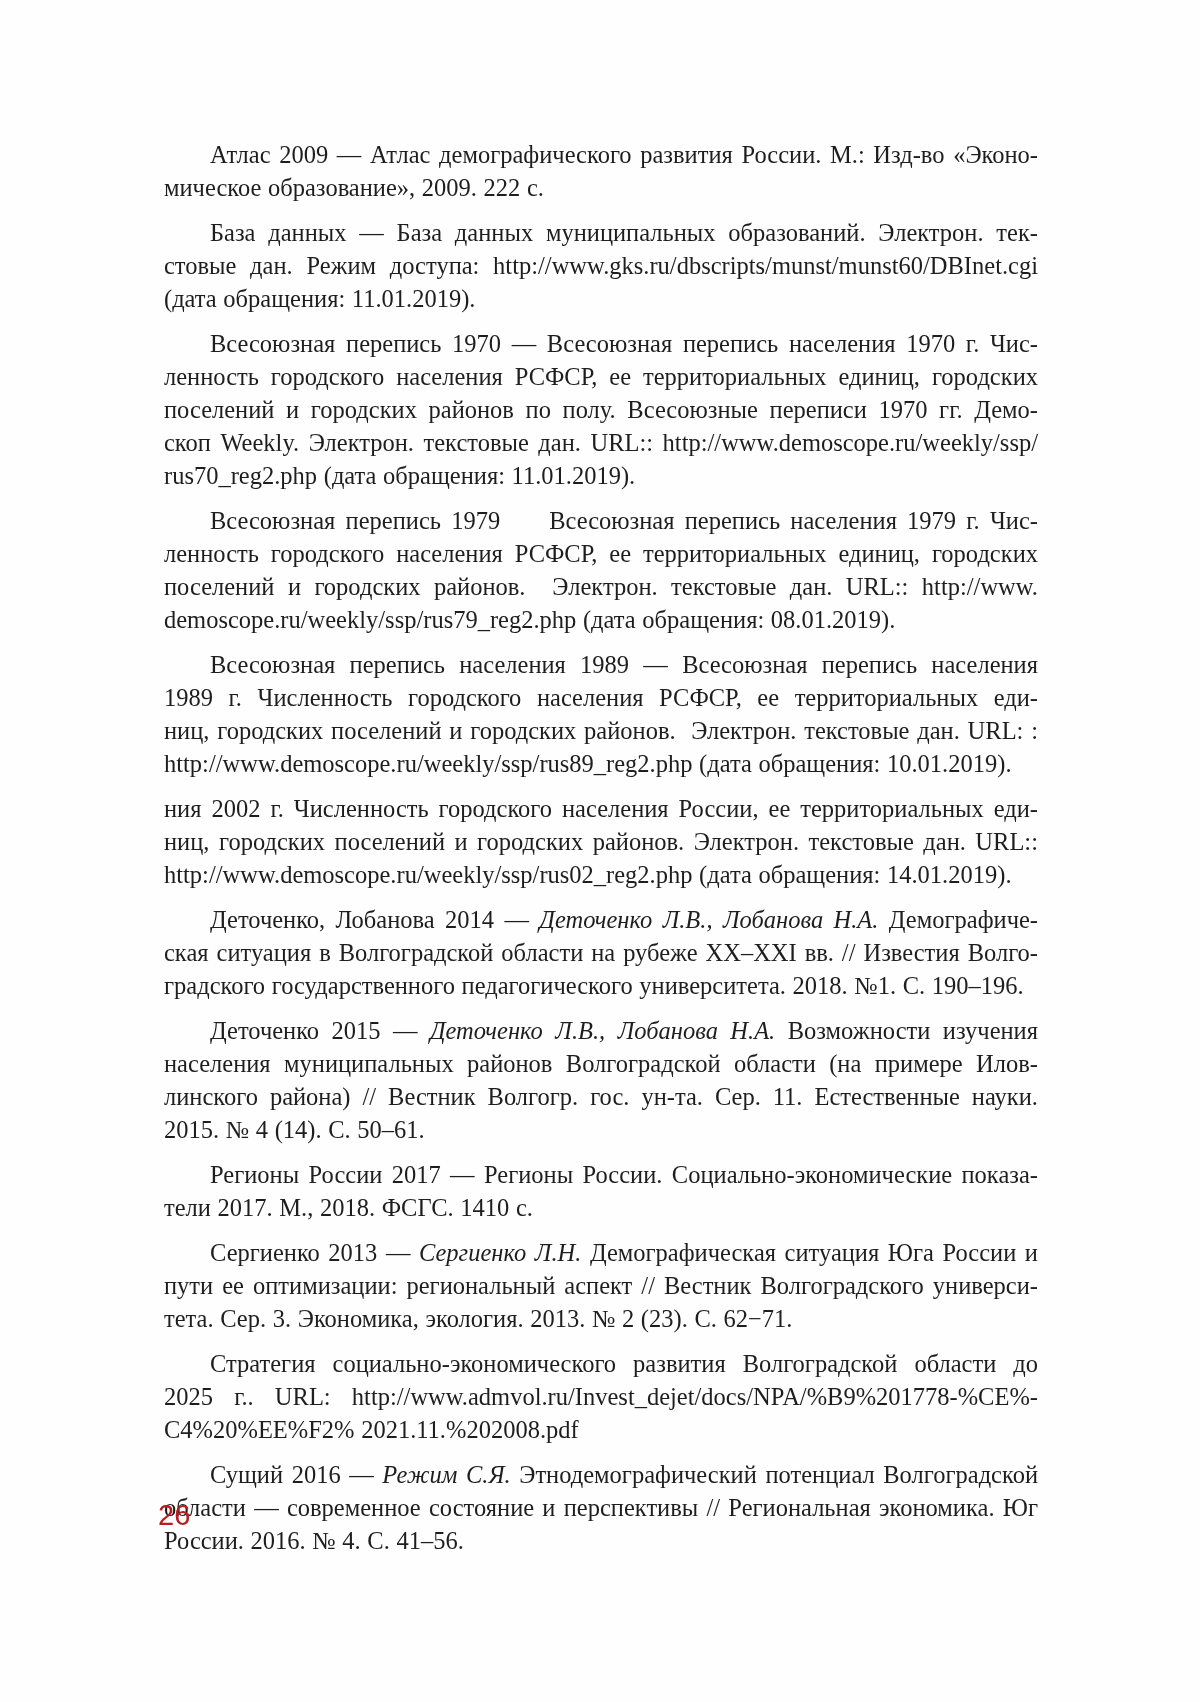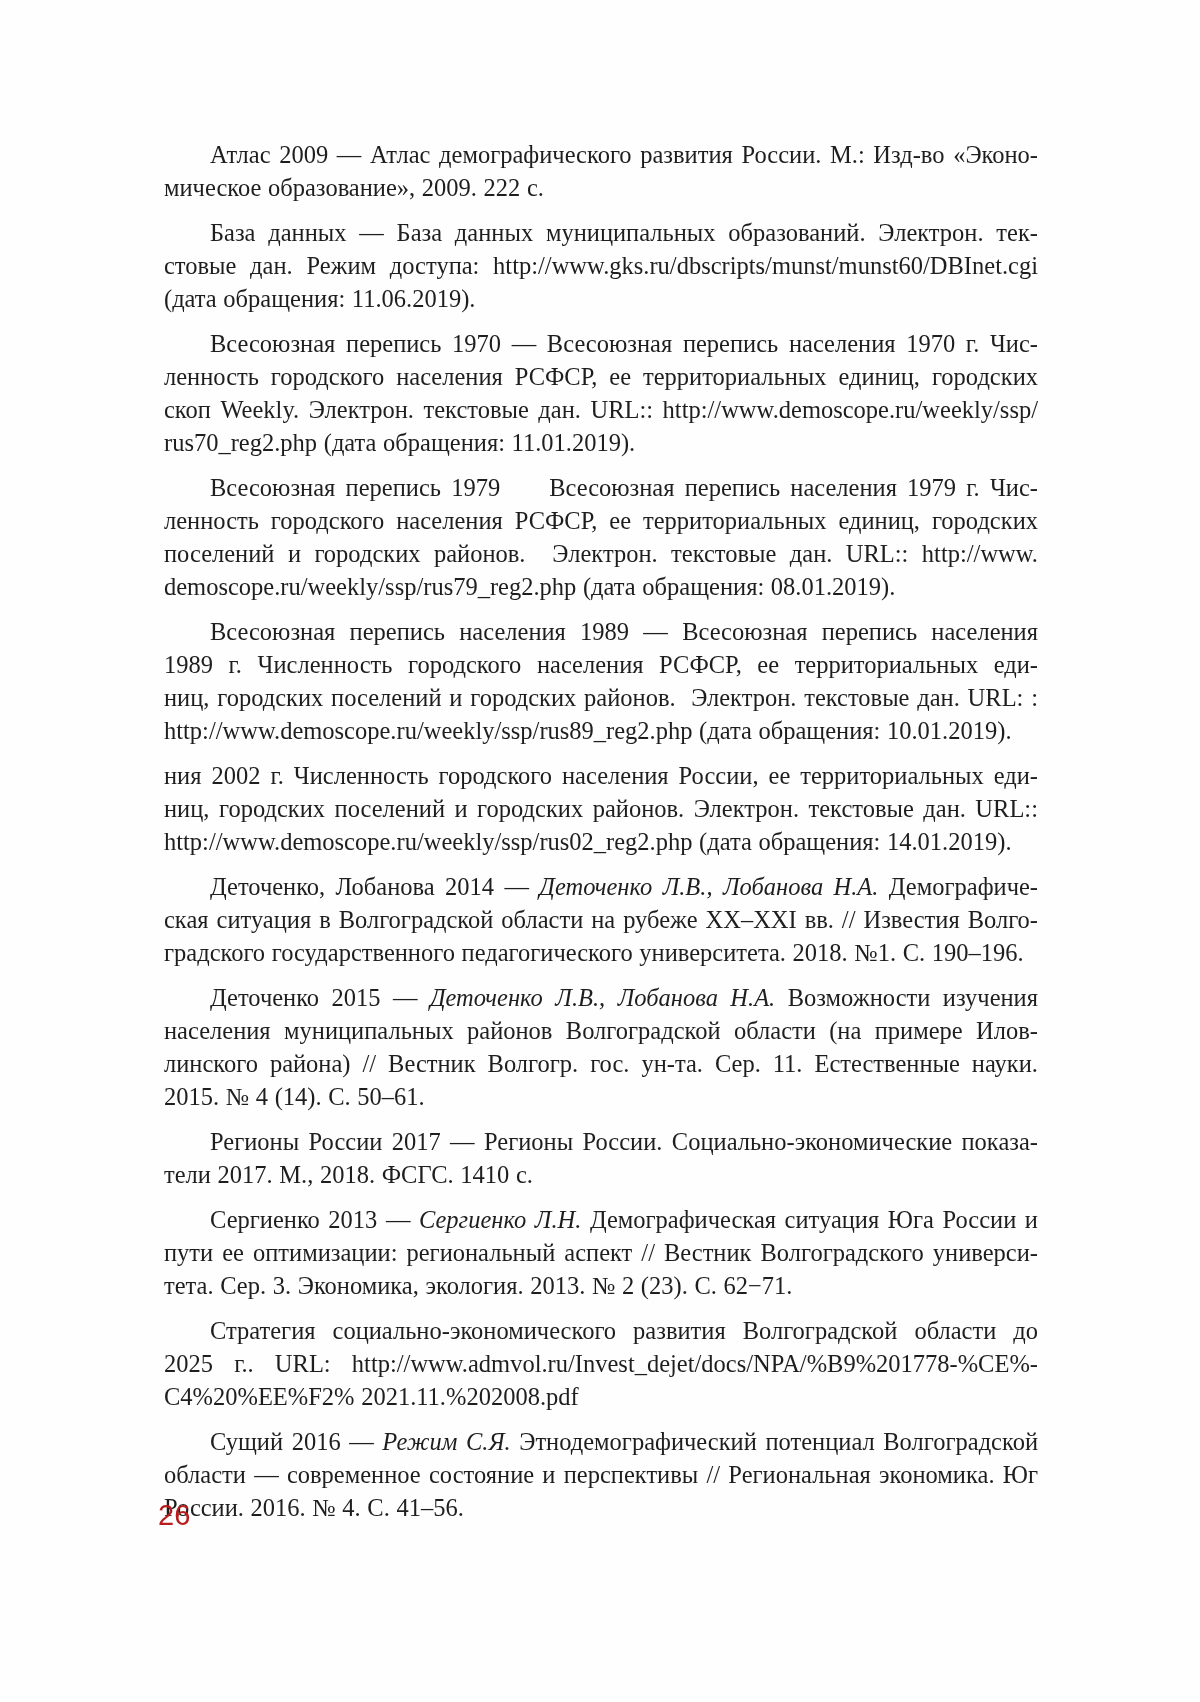--- a/index.html
+++ b/index.html
@@ -61,25 +61,26 @@
 
 <div class="page">
   <main class="refs">
       <div class="para">
         <div class="line first"><span class="seg">Атлас 2009 — Атлас демографического развития России. М.: Изд-во «Эконо-</span></div>
         <div class="line lastline"><span class="seg">мическое образование», 2009. 222 с.</span></div>
       </div>
       <div class="para">
         <div class="line first"><span class="seg">База данных — База данных муниципальных образований. Электрон. тек-</span></div>
         <div class="line"><span class="seg">стовые дан. Режим доступа: http://www.gks.ru/dbscripts/munst/munst60/DBInet.cgi</span></div>
-        <div class="line lastline"><span class="seg">(дата обращения: 11.06.2019).</span></div>
+        <div class="line lastline"><span class="seg">(дата обращения: 11.01.2019).</span></div>
       </div>
       <div class="para">
         <div class="line first"><span class="seg">Всесоюзная перепись 1970 — Всесоюзная перепись населения 1970 г. Чис-</span></div>
         <div class="line"><span class="seg">ленность городского населения РСФСР, ее территориальных единиц, городских</span></div>
+        <div class="line"><span class="seg">поселений и городских районов по полу. Всесоюзные переписи 1970 гг. Демо-</span></div>
         <div class="line"><span class="seg">скоп Weekly. Электрон. текстовые дан. URL:: http://www.demoscope.ru/weekly/ssp/</span></div>
         <div class="line lastline"><span class="seg">rus70_reg2.php (дата обращения: 11.01.2019).</span></div>
       </div>
       <div class="para">
         <div class="line first"><span class="seg">Всесоюзная перепись 1979  Всесоюзная перепись населения 1979 г. Чис-</span></div>
         <div class="line"><span class="seg">ленность городского населения РСФСР, ее территориальных единиц, городских</span></div>
         <div class="line"><span class="seg">поселений и городских районов.  Электрон. текстовые дан. URL:: http://www.</span></div>
         <div class="line lastline"><span class="seg">demoscope.ru/weekly/ssp/rus79_reg2.php (дата обращения: 08.01.2019).</span></div>
       </div>
       <div class="para">

